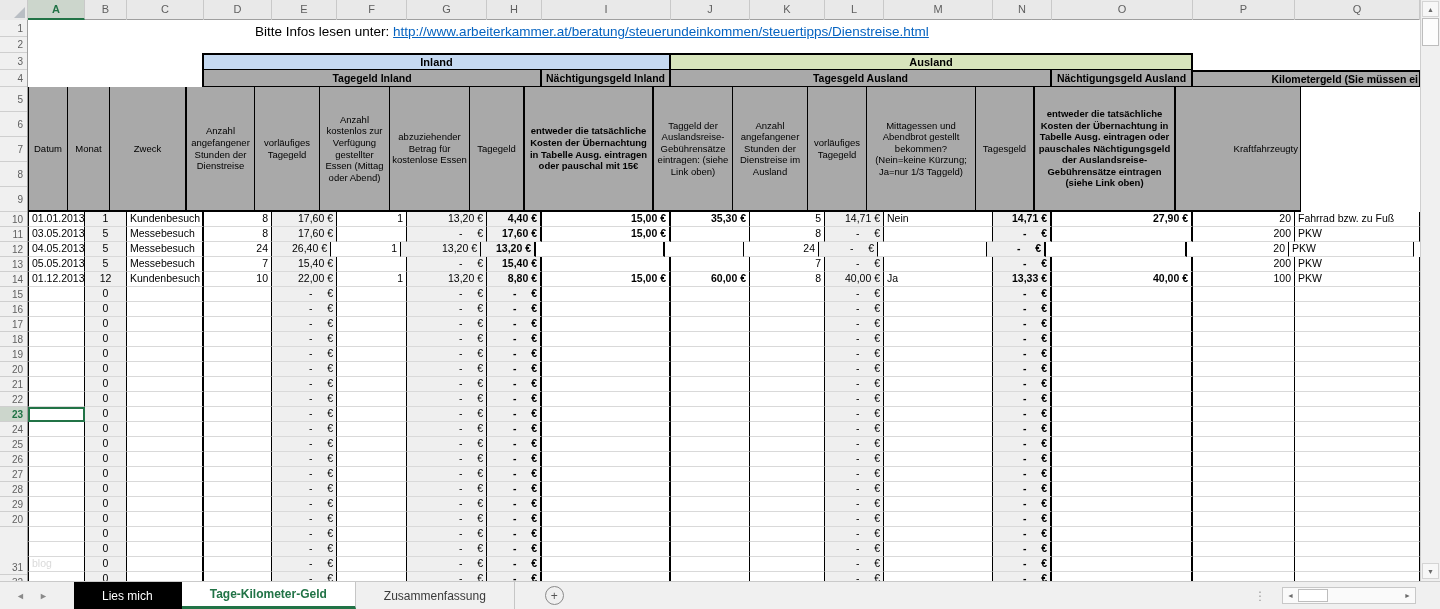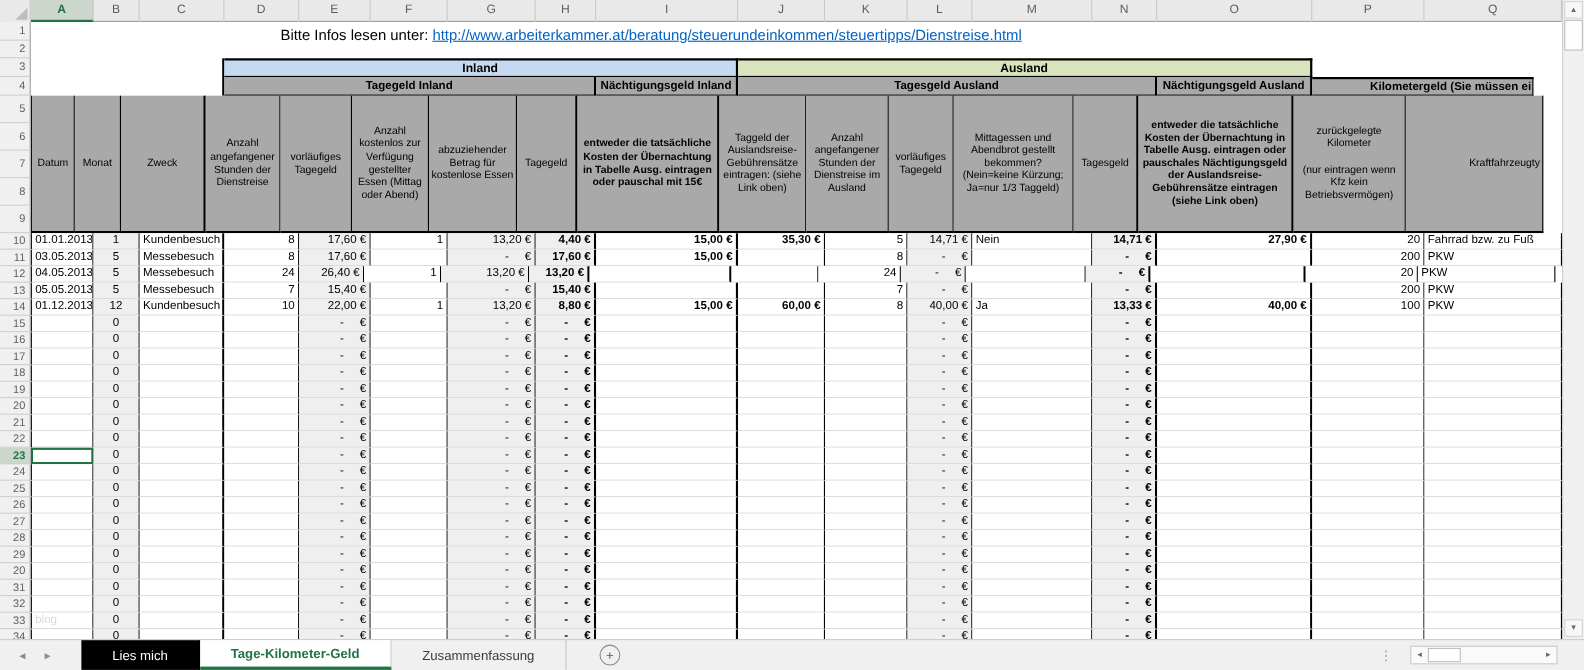--- a/index.html
+++ b/index.html
@@ -142,21 +142,21 @@
       <div class="rn" style="height: 15px;">21</div>
       <div class="rn" style="height: 15px;">22</div>
       <div class="rn sel" style="height: 15px;">23</div>
       <div class="rn" style="height: 15px;">24</div>
       <div class="rn" style="height: 15px;">25</div>
       <div class="rn" style="height: 15px;">26</div>
       <div class="rn" style="height: 15px;">27</div>
       <div class="rn" style="height: 15px;">28</div>
       <div class="rn" style="height: 15px;">29</div>
       <div class="rn" style="height: 15px;">20</div>
-      <div class="rn" style="height: 15px;">31</div>
+      <div class="rn" style="height: 15px; margin-top: 33px;">31</div>
       <div class="rn" style="height: 15px;">32</div>
       <div class="rn" style="height: 15px;">33</div>
       <div class="rn" style="height: 15px;">34</div>
     </div>
 
   <div class="content">
     <div class="infoline">
       <span>Bitte Infos lesen unter:</span>
       <a class="infolink">http://www.arbeiterkammer.at/beratung/steuerundeinkommen/steuertipps/Dienstreise.html</a>
     </div>
@@ -167,43 +167,40 @@
       <div class="band inland" style="width:467px">Inland</div>
       <div class="band ausland" style="width:522px">Ausland</div>
     </div>
 
     <div class="line">
       <div class="spacer" style="width:176px;height:17px"></div>
       <div class="gband tk" style="width:338px">Tagegeld Inland</div>
       <div class="gband tk" style="width:129px">Nächtigungsgeld Inland</div>
       <div class="gband tk" style="width:381px">Tagesgeld Ausland</div>
       <div class="gband tk" style="width:141px">Nächtigungsgeld Ausland</div>
-      <div class="gband kmg" style="width:201px">Kilometergeld (Sie müssen ei</div>
+      <div class="gband kmg" style="width:227px">Kilometergeld (Sie müssen ei</div>
     </div>
 
     <div class="hline">
       <div style="display:flex">
           <div class="hcell first" style="width: 40px;">Datum</div>
           <div class="hcell" style="width: 42px;">Monat</div>
           <div class="hcell tk" style="width: 77px;">Zweck</div>
           <div class="hcell" style="width: 68px;">Anzahl angefangener Stunden der Dienstreise</div>
           <div class="hcell" style="width: 65px;">vorläufiges Tagegeld</div>
           <div class="hcell" style="width: 70px;">Anzahl kostenlos zur Verfügung gestellter Essen (Mittag oder Abend)</div>
           <div class="hcell" style="width: 80px;">abzuziehender Betrag für kostenlose Essen</div>
           <div class="hcell tk" style="width: 55px;">Tagegeld</div>
           <div class="hcell b tk" style="width: 129px;">entweder die tatsächliche Kosten der Übernachtung in Tabelle Ausg. eintragen oder pauschal mit 15€</div>
           <div class="hcell" style="width: 79px;">Taggeld der Auslandsreise-Gebührensätze eintragen: (siehe Link oben)</div>
           <div class="hcell" style="width: 75px;">Anzahl angefangener Stunden der Dienstreise im Ausland</div>
           <div class="hcell" style="width: 59px;">vorläufiges Tagegeld</div>
           <div class="hcell" style="width: 109px;">Mittagessen und Abendbrot gestellt bekommen? (Nein=keine Kürzung; Ja=nur 1/3 Taggeld)</div>
           <div class="hcell tk" style="width: 59px;">Tagesgeld</div>
           <div class="hcell b tk" style="width: 141px;">entweder die tatsächliche Kosten der Übernachtung in Tabelle Ausg. eintragen oder pauschales Nächtigungsgeld der Auslandsreise-Gebührensätze eintragen (siehe Link oben)</div>
-          <div class="hcell" style="width: 102px;">zurückgelegte Kilometer
-
-(nur eintragen wenn Kfz kein Betriebsvermögen)</div>
           <div class="hcell qh" style="width: 125px;">Kraftfahrzeugty</div>
         </div>
     </div>
 
     <div>
         <div class="dline">
           <div class="dc al first" style="width: 57px;">01.01.2013</div>
           <div class="dc ac g" style="width: 42px;">1</div>
           <div class="dc al tk" style="width: 77px;">Kundenbesuch</div>
           <div class="dc ar" style="width: 68px;">8</div>

